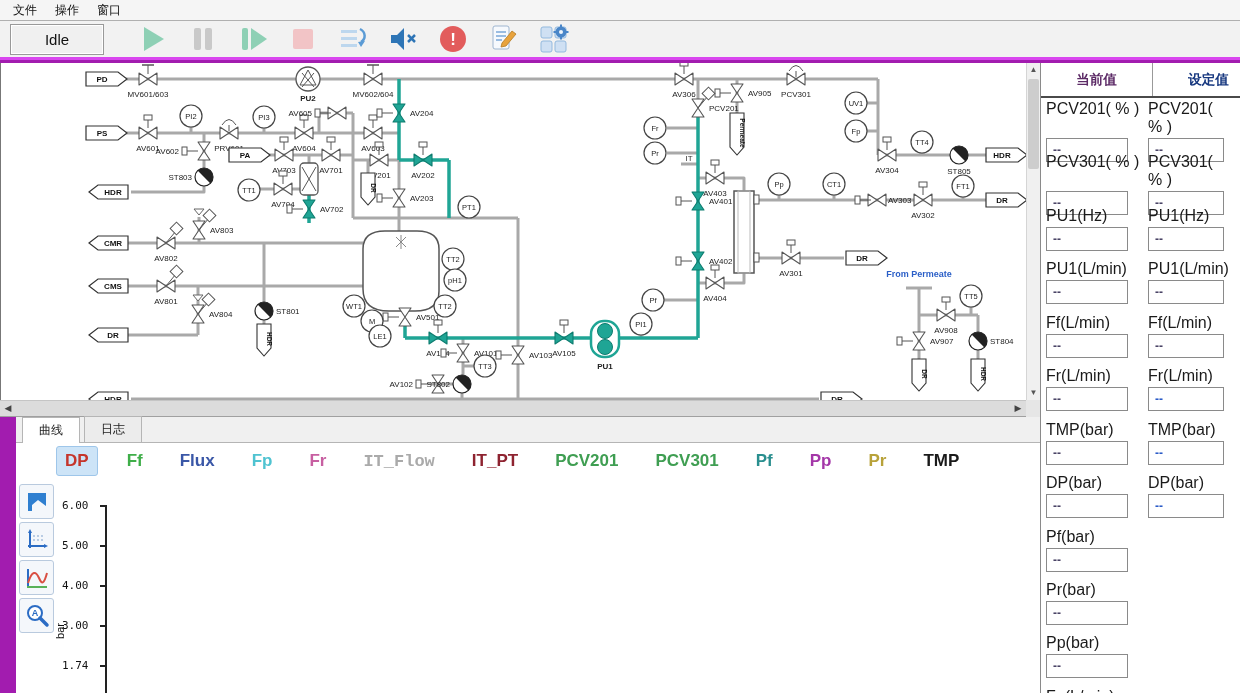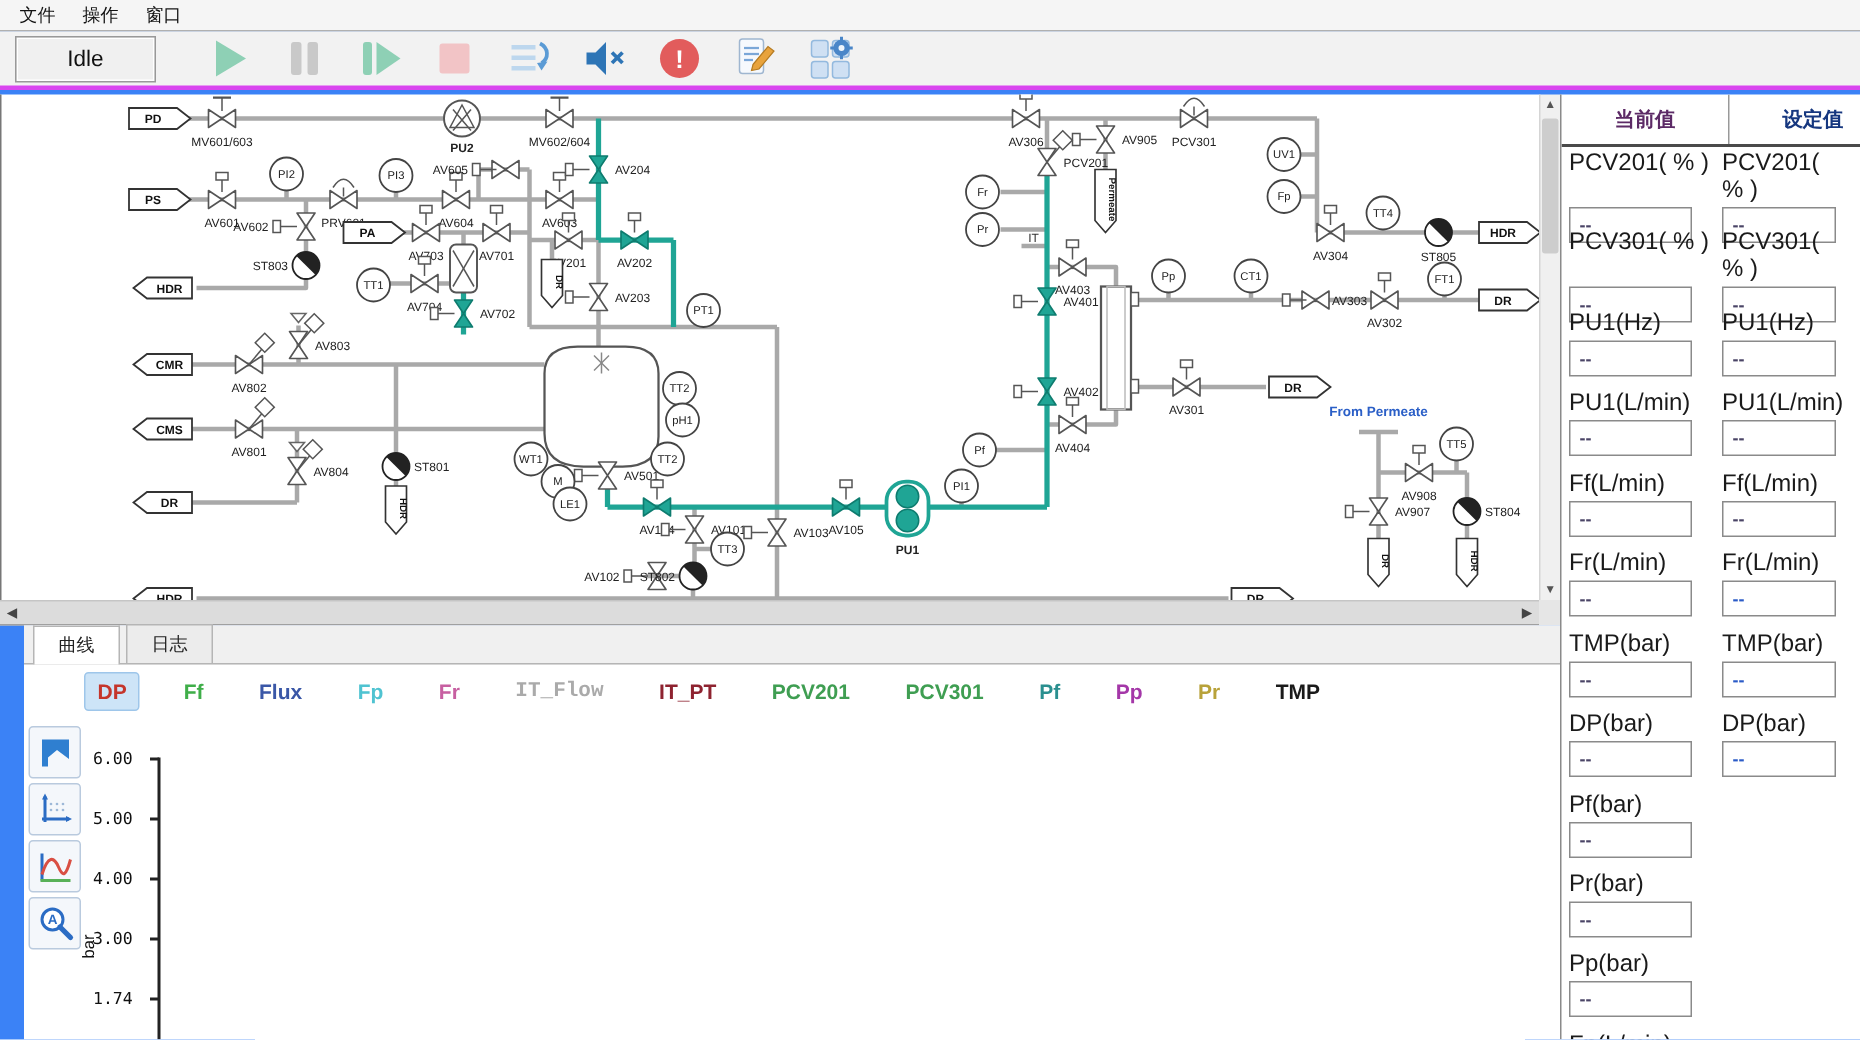--- a/index.html
+++ b/index.html
@@ -1,16 +1,16 @@
 <!DOCTYPE html>
 <html><head>
 <meta charset="utf-8">
 <style>
 html,body{margin:0;padding:0;background:#fff;}
-#app{position:relative;width:1240px;height:693px;overflow:hidden;background:#3b82f6;
+#app{position:relative;width:1240px;height:693px;overflow:hidden;background:#a21caf;
      font-family:"Liberation Sans",sans-serif;-webkit-font-smoothing:antialiased;}
 .menubar{position:absolute;left:0;top:0;width:1240px;height:21px;background:#f5f5f5;
   border-bottom:1px solid #b0b0b0;display:flex;align-items:center;padding-left:4px;box-sizing:border-box;}
 .mitem{font-size:12px;color:#111;padding:2px 9px;cursor:default;}
 .toolbar{position:absolute;left:0;top:21px;width:1240px;height:39px;background:#f2f2f2;
   border-bottom:3px solid #d946ef;display:flex;align-items:center;box-sizing:border-box;}
 .statusbtn{margin-left:10px;width:92px;height:29px;background:#f0f0f0;border:1px solid #999;
   box-shadow:inset 0 0 0 1px #fff;display:flex;align-items:center;justify-content:center;
   font-size:15px;color:#111;}
 .tbtns{display:flex;align-items:center;margin-left:32px;}
@@ -21,21 +21,21 @@
 .vthumb{position:absolute;left:1px;top:16px;width:11px;height:90px;background:#cdcdcd;border-radius:2px;}
 .hscroll{position:absolute;left:0;top:400px;width:1026px;height:17px;background:#dcdcdc;border-top:1px solid #c5c5c5;border-bottom:1px solid #a0a0a0;box-sizing:border-box;}
 .hscroll .arr{position:absolute;top:0;width:16px;height:15px;font-size:9px;color:#444;text-align:center;line-height:15px;cursor:pointer;}
 .hcorner{position:absolute;left:1026px;top:400px;width:14px;height:17px;background:#e6e6e6;}
 .chartpanel{position:absolute;left:16px;top:417px;width:1040px;height:352px;background:#fff;}
 .tabbar{height:26px;background:#f0f0f0;border-bottom:1px solid #b5b5b5;display:flex;align-items:flex-end;padding-left:6px;box-sizing:border-box;}
 .tab{font-size:12px;color:#222;padding:4px 16px;border:1px solid #b5b5b5;border-bottom:none;margin-right:4px;cursor:pointer;}
 .tab.active{background:#fff;position:relative;top:1px;}
 .tab.inactive{background:#ececec;}
 .legendbar{height:36px;display:flex;align-items:center;padding-left:40px;}
-.leg{font-size:14px;font-weight:bold;margin-right:21px;padding:4px 8px;cursor:pointer;white-space:nowrap;}
+.leg{font-size:17px;font-weight:bold;margin-right:21px;padding:4px 8px;cursor:pointer;white-space:nowrap;}
 .leg.selected{background:#cde4f7;border:1px solid #9ec6ea;border-radius:3px;}
 .plotarea{position:relative;height:214px;}
 .ptool{position:absolute;left:3px;width:33px;height:33px;border:1px solid #b9cade;background:#f4f7fb;
   border-radius:3px;display:flex;align-items:center;justify-content:center;cursor:pointer;}
 .axisline{position:absolute;left:89px;top:26px;width:2px;height:188px;background:#222;}
 .ytick-label{position:absolute;width:38px;text-align:left;font-size:11px;color:#111;font-family:"DejaVu Sans Mono","Liberation Mono",monospace;}
 .ytick-mark{position:absolute;width:6px;height:1.5px;background:#222;}
 .ylab{position:absolute;left:36px;top:146px;font-size:11px;color:#111;transform:rotate(-90deg);}
 .rightpanel{position:absolute;left:1040px;top:63px;width:224px;height:630px;background:#fff;
   border-left:1px solid #8a8a8a;box-sizing:border-box;overflow:hidden;}

